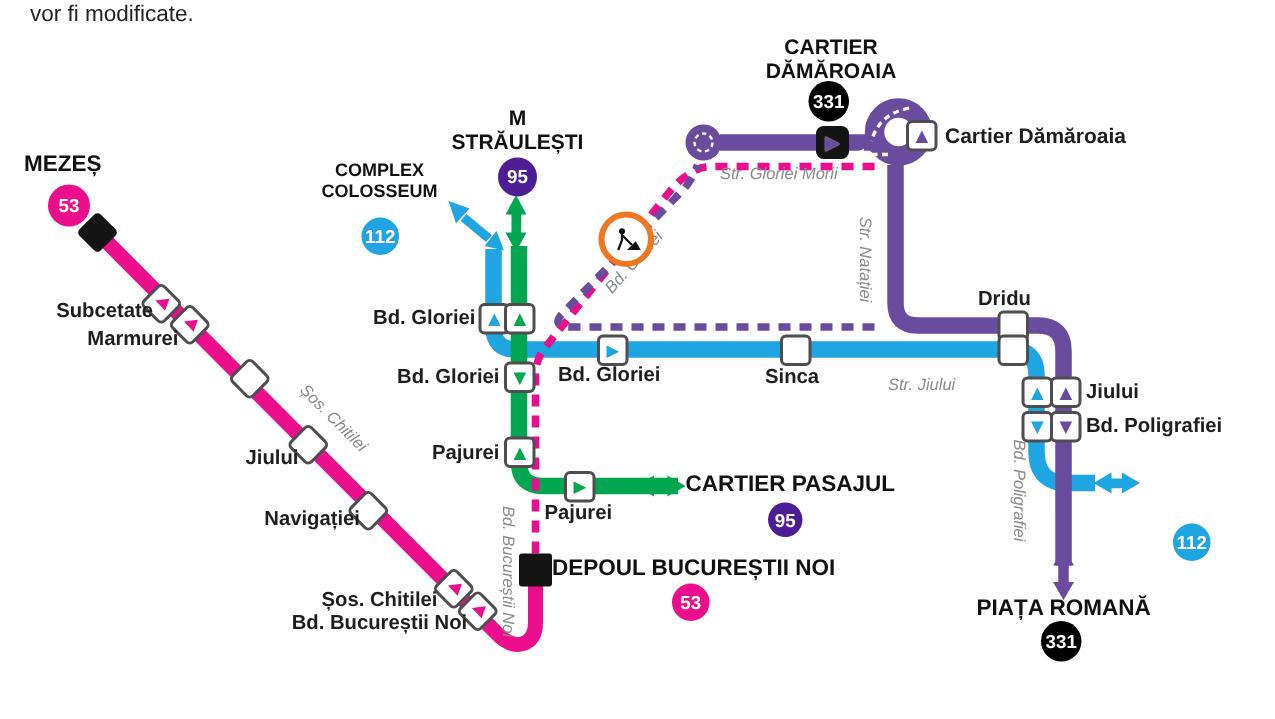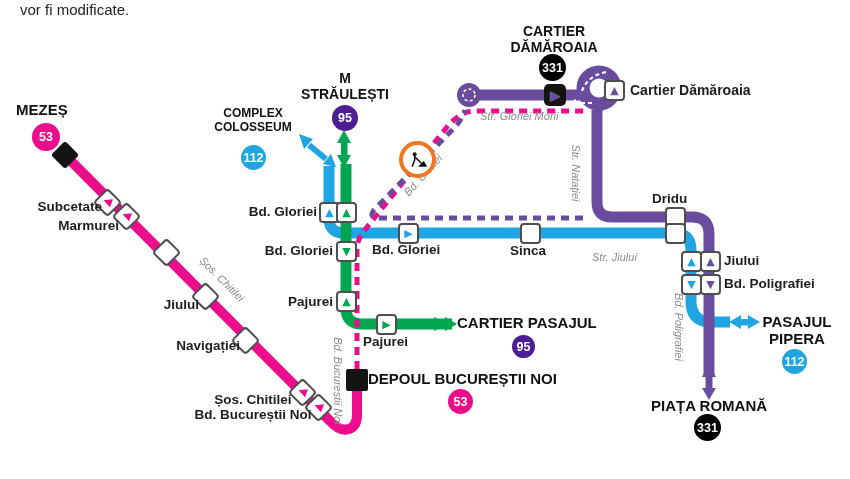--- a/index.html
+++ b/index.html
@@ -106,24 +106,20 @@
     <div>DĂMĂROAIA</div>
   </div>
   <div class="abs badge b331" style="left:539px;top:54px;width:27px;height:27px;">331</div>
 
   <div class="abs term" style="left:457px;top:314px;">CARTIER PASAJUL</div>
   <div class="abs badge b95" style="left:512px;top:335px;width:23px;height:23px;">95</div>
 
   <div class="abs term" style="left:368px;top:370px;">DEPOUL BUCUREȘTII NOI</div>
   <div class="abs badge b53" style="left:448px;top:389px;width:25px;height:25px;">53</div>
 
-  <div class="abs term ctr" style="left:745px;top:313px;width:104px;">
-    <div>PASAJUL</div>
-    <div>PIPERA</div>
-  </div>
   <div class="abs badge b112" style="left:782px;top:349px;width:25px;height:25px;">112</div>
 
   <div class="abs term" style="left:651px;top:397px;">PIAȚA ROMANĂ</div>
   <div class="abs badge b331" style="left:694px;top:414px;width:27px;height:27px;">331</div>
 
   <div class="abs street ctr" style="left:174px;top:273px;width:96px;transform:rotate(45deg);">Șos. Chitilei</div>
   <div class="abs street ctr" style="left:375px;top:169px;width:96px;transform:rotate(-48deg);">Bd. Gloriei</div>
   <div class="abs street" style="left:480px;top:110px;">Str. Gloriei Morii</div>
   <div class="abs street ctr" style="left:536px;top:167px;width:80px;transform:rotate(90deg);">Str. Natației</div>
   <div class="abs street" style="left:592px;top:239px;margin-top:12px;">Str. Jiului</div>

